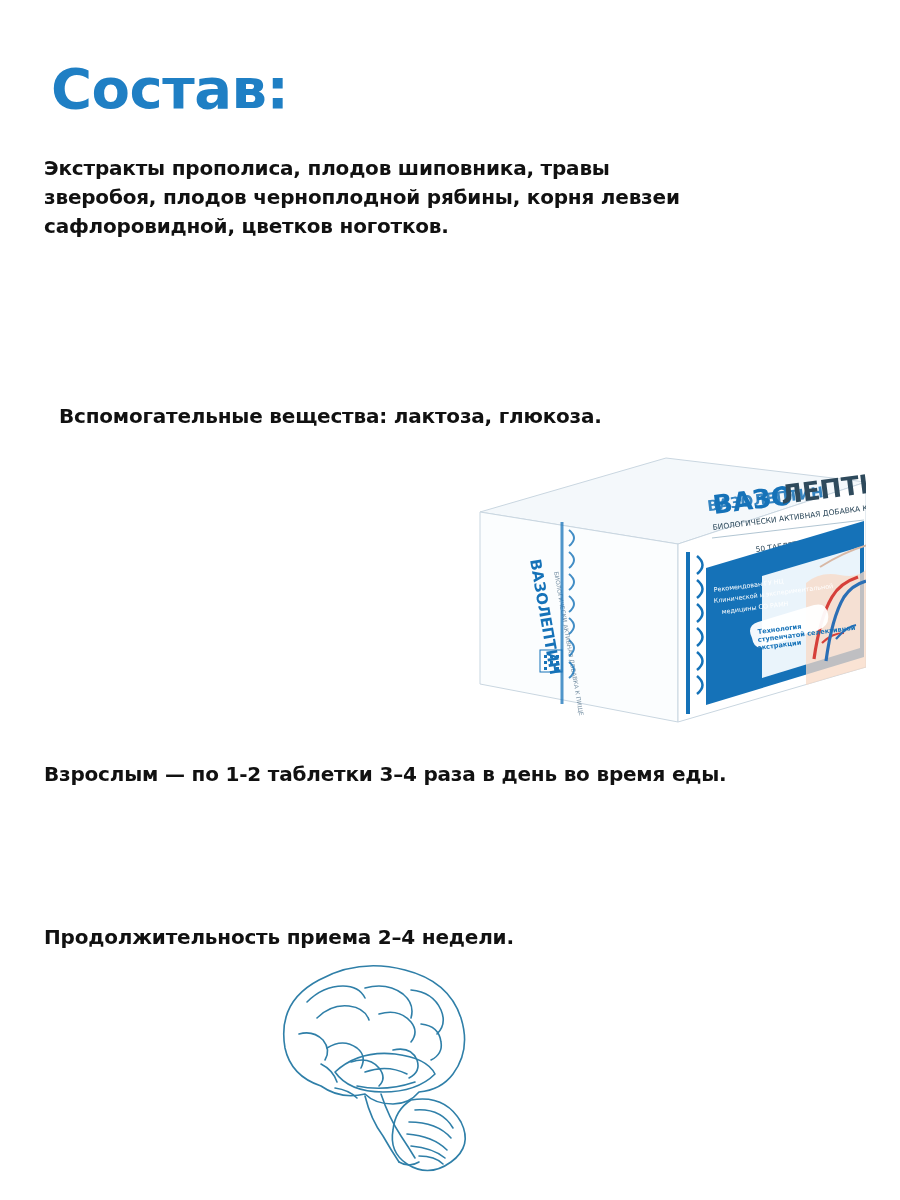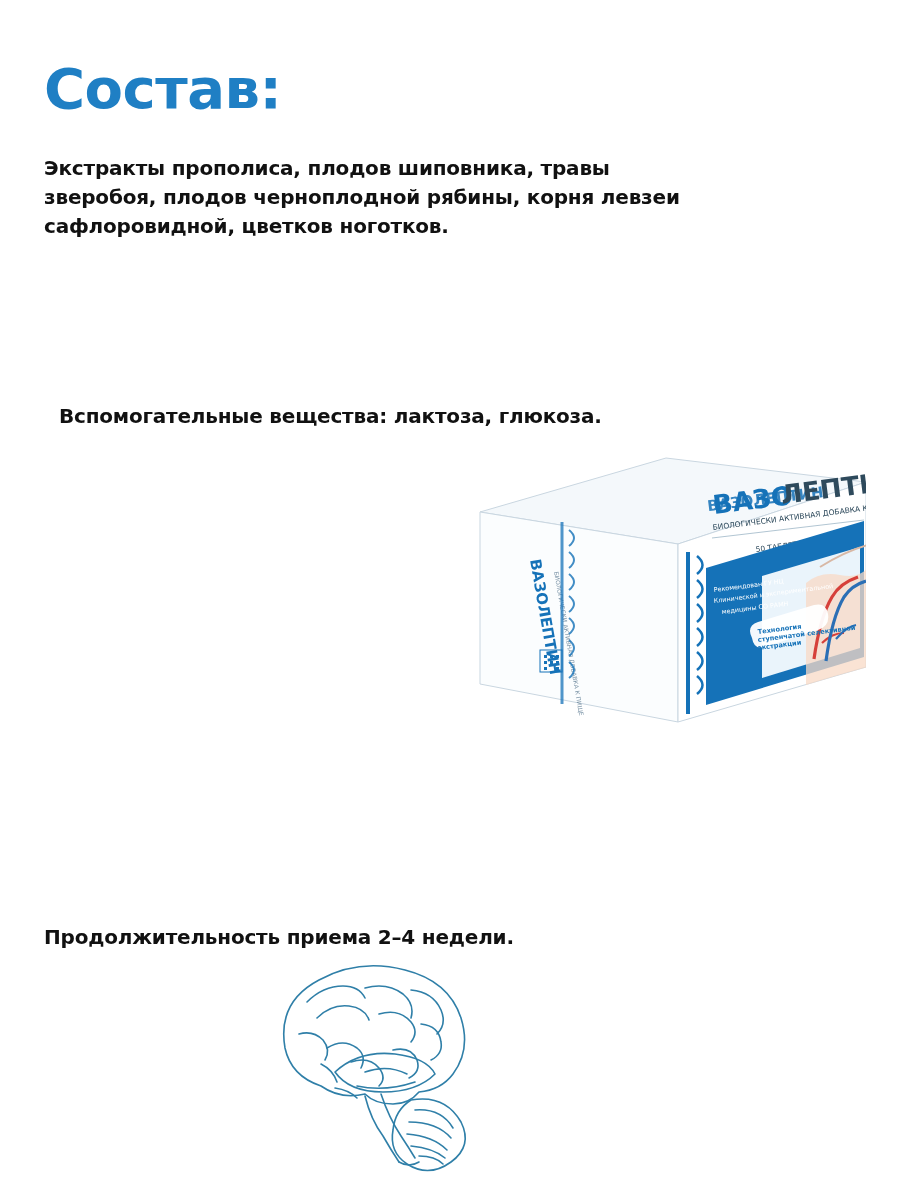--- a/index.html
+++ b/index.html
@@ -18,20 +18,21 @@
   .page {
     position: absolute;
     inset: 0;
   }
   .heading {
     position: absolute;
     font-weight: 700;
     color: #1f7fc4;
     letter-spacing: -0.5px;
     line-height: 1.12;
+    margin-left: 7px;
   }
   #heading-sostav {
     left: 44px;
     top: 20px;
     font-size: 56px;
   }
   #heading-instr {
     left: 44px;
     top: 548px;
     font-size: 48px;
@@ -91,20 +92,21 @@
 
 <div class="page">
 
   <h1 class="heading" id="heading-sostav">Состав:</h1>
 
   <p class="body-text" id="para-extracts">Экстракты прополиса, плодов шиповника, травы зверобоя, плодов черноплодной рябины, корня левзеи сафлоровидной, цветков ноготков.</p>
 
   <p class="body-text" id="para-aux">Вспомогательные вещества: лактоза, глюкоза.</p>
 
 
+  <p class="body-text" id="para-dose">Взрослым — по 1-2 таблетки 3–4 раза в день во время еды.</p>
 
   <p class="body-text" id="para-duration">Продолжительность приема 2–4 недели.</p>
 
   <div id="product-box">
     <svg class="box-svg" width="400" height="275" viewBox="0 0 400 275" xmlns="http://www.w3.org/2000/svg">
 
       <polygon points="14,60 200,6 400,30 212,92" fill="#f4f8fb" stroke="#c9d6e0" stroke-width="1"></polygon>
 
       <polygon points="14,60 212,92 212,270 14,232" fill="#fbfdfe" stroke="#c9d6e0" stroke-width="1"></polygon>
 

